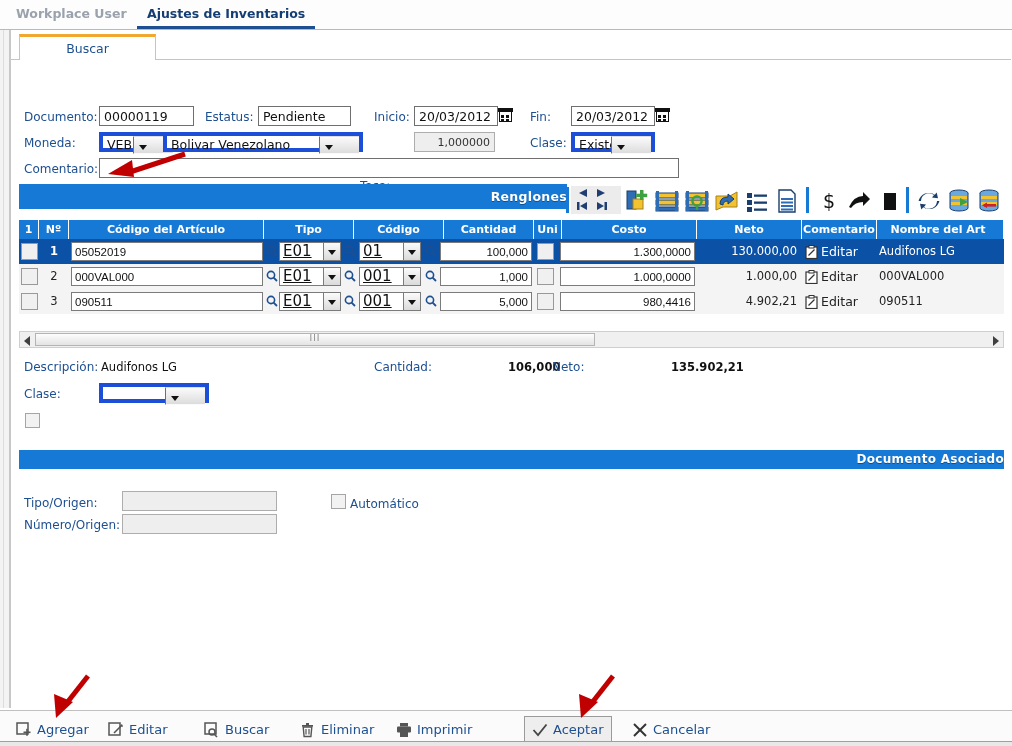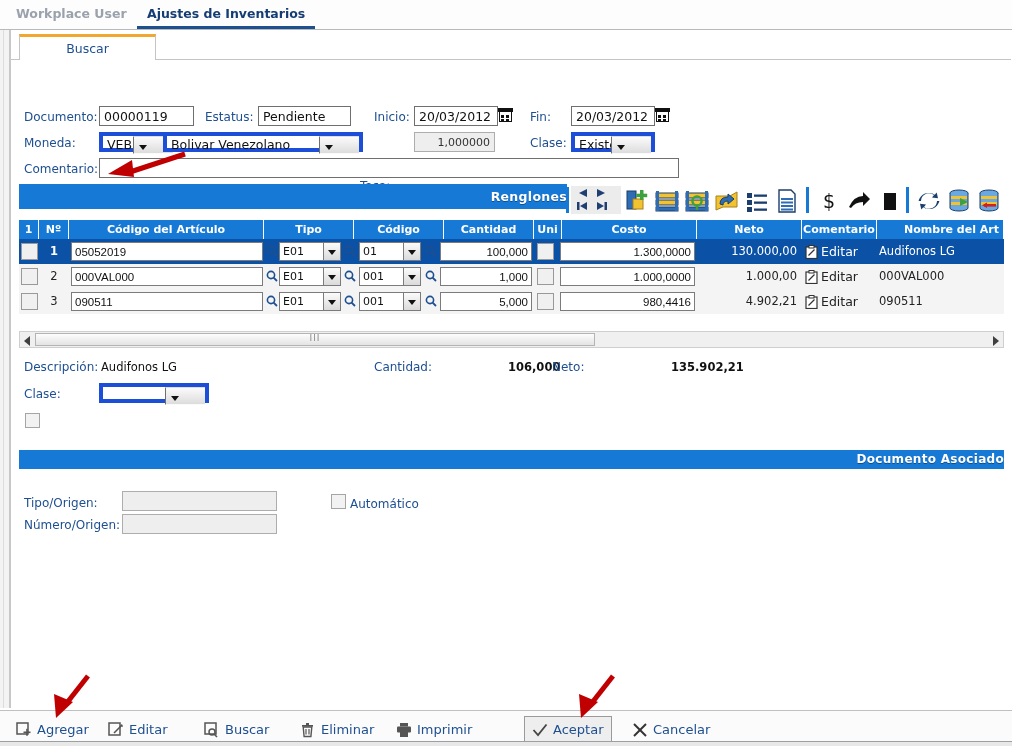--- a/index.html
+++ b/index.html
@@ -73,21 +73,21 @@
   .grow.alt{background:#f4f4f4;}
   .gcell{position:absolute;top:0;height:25px;line-height:25px;box-sizing:border-box;
      font-size:11.5px;white-space:nowrap;overflow:hidden;}
   .cellbox{position:absolute;top:3px;height:19px;box-sizing:border-box;background:#fff;
      border:1px solid #7b7b7b;font-size:11.5px;line-height:17px;color:#111;padding:0 3px;}
   .cellbox.r{text-align:right;}
   .chk{position:absolute;top:4px;width:17px;height:17px;box-sizing:border-box;
      background:#f0f0f0;border:1px solid #999;}
   .mag{position:absolute;top:6px;width:12px;height:12px;}
   .minidd{position:absolute;top:3px;height:19px;box-sizing:border-box;border:1px solid #7b7b7b;background:#fff;}
-  .minidd .t{position:absolute;left:3px;top:0;line-height:17px;font-size:11px;color:#111;}
+  .minidd .t{position:absolute;left:3px;top:0;line-height:17px;font-size:15px;color:#111;text-decoration:underline;}
   .minidd .b{position:absolute;right:0;top:0;width:16px;height:17px;background:linear-gradient(#fbfbfb,#dadada);border-left:1px solid #7b7b7b;}
   .minidd .b:after{content:"";position:absolute;left:4px;top:7px;border-left:4px solid transparent;border-right:4px solid transparent;border-top:5px solid #111;}
 
   
   .hsb{position:absolute;left:8px;top:301px;width:985px;height:17px;
     background:#f0f0f0;border:1px solid #cfcfcf;box-sizing:border-box;}
   .hsb .thumb{position:absolute;left:15px;top:1px;width:560px;height:13px;
     background:linear-gradient(#fdfdfd,#e4e4e4);border:1px solid #b4b4b4;box-sizing:border-box;}
   .hsb .thumb:after{content:"III";position:absolute;left:0;right:0;top:-1px;text-align:center;
     font-size:9px;color:#8a8a8a;letter-spacing:1px;}
@@ -292,21 +292,21 @@
         <div class="hc" style="left:0px;width:20px;">1</div>
         <div class="hc" style="left:20px;width:30px;">Nº</div>
         <div class="hc" style="left:50px;width:195px;">Código del Artículo</div>
         <div class="hc" style="left:245px;width:90px;">Tipo</div>
         <div class="hc" style="left:335px;width:90px;">Código</div>
         <div class="hc" style="left:425px;width:90px;">Cantidad</div>
         <div class="hc" style="left:515px;width:28px;">Uni</div>
         <div class="hc" style="left:543px;width:135px;">Costo</div>
         <div class="hc" style="left:678px;width:105px;">Neto</div>
         <div class="hc" style="left:783px;width:75px;">Comentario</div>
-        <div class="hc" style="left:858px;width:127px;text-align:right;padding-right:4px;">Nombre del Art</div>
+        <div class="hc" style="left:858px;width:127px;text-align:center;padding-right:4px;">Nombre del Art</div>
       </div>
 
       <div class="grow sel">
         <div class="chk" style="left:2px;"></div>
         <div class="gcell" style="left:20px;width:30px;text-align:center;font-weight:bold;">1</div>
         <input class="cellbox" style="left: 52px; width: 192px;" value="05052019">
         <svg class="mag" style="left:247px;" viewBox="0 0 12 12">
             <circle cx="5" cy="5" r="3.6" fill="none" stroke="#1d4f91" stroke-width="1.6"></circle>
             <line x1="7.6" y1="7.6" x2="11" y2="11" stroke="#1d4f91" stroke-width="1.8"></line>
           </svg>

